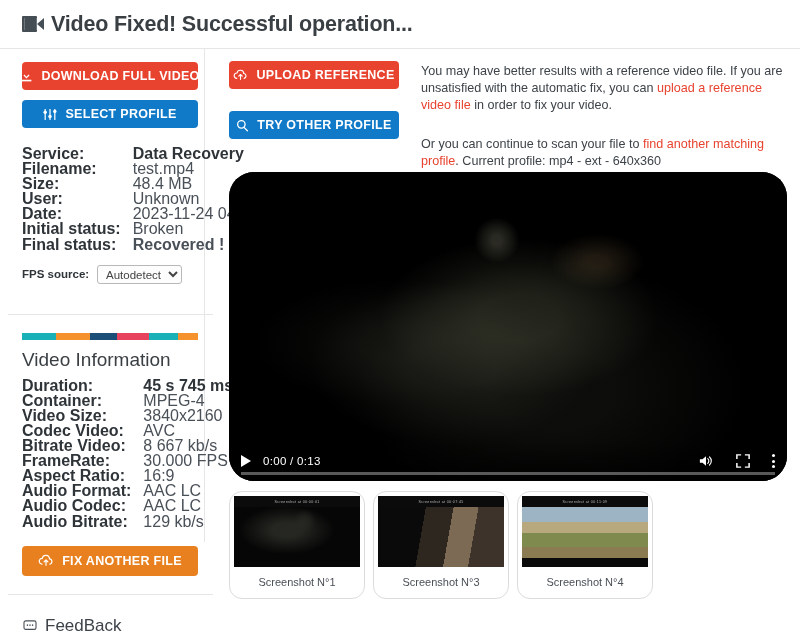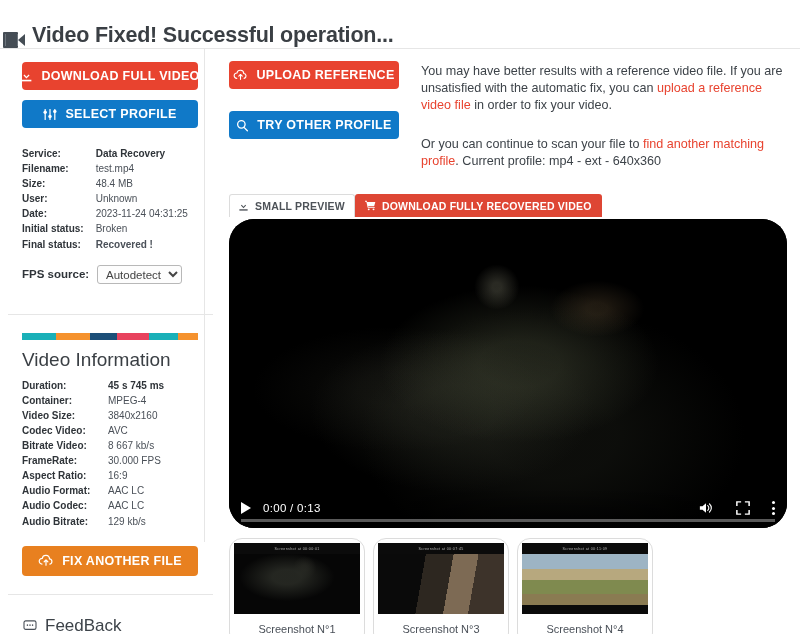--- a/index.html
+++ b/index.html
@@ -10,22 +10,22 @@
     font-family: "Liberation Sans", sans-serif;
     color: #333333;
     overflow: hidden;
   }
   .page { position: relative; width: 800px; height: 634px; background:#fff; }
 
   
   .header {
     height: 48px;
     display: flex;
-    align-items: flex-end;
-    padding-left: 3px;
+    align-items: center;
+    padding-left: 22px;
   }
   .header .film-icon {
     width: 22px; height: 16px;
     position: relative;
     margin-right: 7px;
     flex: none;
   }
   .header .film-icon .body {
     position: absolute; left: 0; top: 0;
     width: 15px; height: 16px;
@@ -96,21 +96,21 @@
 
   .sidebar .btn { width: 176px; height: 28px; }
   #download-full-video-button { margin-top: 13px; }
   #select-profile-button { margin-top: 10px; }
 
   .icon-svg { display:block; }
 
   
   .info-table {
     margin-top: 19px;
-    font-size: 10px;
+    font-size: 16px;
     line-height: 13.6px;
     border-collapse: collapse;
   }
   .info-table td { padding: 0 0 1.5px 0; vertical-align: top; }
   .info-table td.k { font-weight: bold; color: #2f3439; white-space: nowrap; padding-right: 12px; width: 76px;}
   .info-table td.v { color: #4a5058; white-space: nowrap; }
   .info-table td.v.bold { font-weight: bold; color:#2f3439; }
   .status-recovered { color: #1aa322; font-weight: bold; }
 
   .fps-row { margin-top: 12px; display: flex; align-items: center; font-size: 11.5px; }
@@ -462,41 +462,20 @@
             </span>
             <span>TRY OTHER PROFILE</span>
           </button>
         </div>
         <div class="top-text">
           <p><span>You may have better results with a reference video file. If you are unsatisfied with the automatic fix, you can </span><a class="red-link">upload a reference video file</a><span> in order to fix your video.</span></p>
           <p class="second"><span>Or you can continue to scan your file to </span><a class="red-link">find another matching profile</a><span>. Current profile: mp4 - ext - 640x360</span></p>
         </div>
       </div>
 
-      <div class="preview-bar">
-        <div class="tab-small-preview">
-          <span>
-            <svg class="icon-svg" width="11" height="11" viewBox="0 0 16 16" fill="#4d5258">
-              <path d="M8 1v7.2L5.4 5.6 4.3 6.7 8 10.4l3.7-3.7-1.1-1.1L8 8.2V1z"></path>
-              <rect x="2" y="12" width="12" height="2"></rect>
-            </svg>
-          </span>
-          <span>SMALL PREVIEW</span>
-        </div>
-        <div class="tab-download-recovered">
-          <span>
-            <svg class="icon-svg" width="11" height="11" viewBox="0 0 16 16" fill="#fff">
-              <path d="M0 1h2.6l.5 2H15l-1.7 6H4.6L4.9 10h9.3v1.4H3.9L2 2.4H0z"></path>
-              <circle cx="5.4" cy="13.6" r="1.4"></circle>
-                <circle cx="12.4" cy="13.6" r="1.4"></circle>
-            </svg>
-          </span>
-          <span>DOWNLOAD FULLY RECOVERED VIDEO</span>
-        </div>
-      </div>
 
       <div class="player">
         <div class="scene"></div>
         <div class="controls">
           <span class="ctrl">
               <span class="play-tri"></span>
             </span>
           <span class="ctrl-time">0:00 / 0:13</span>
           <span class="ctrl-right">
             <span class="ctrl">

